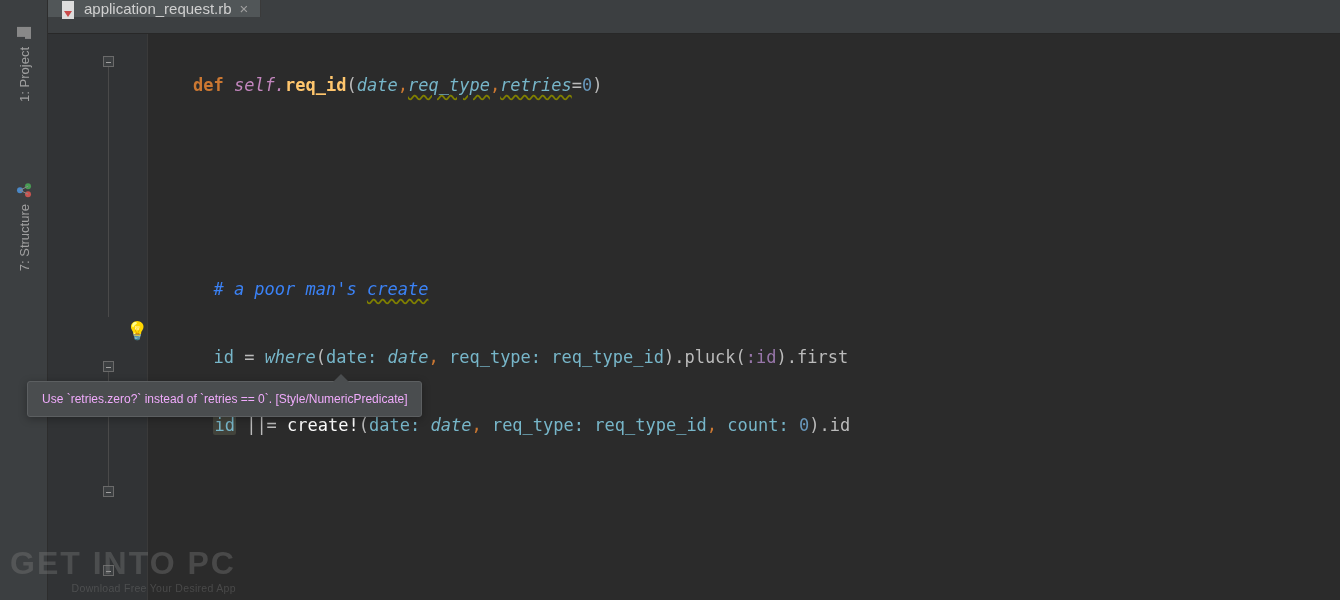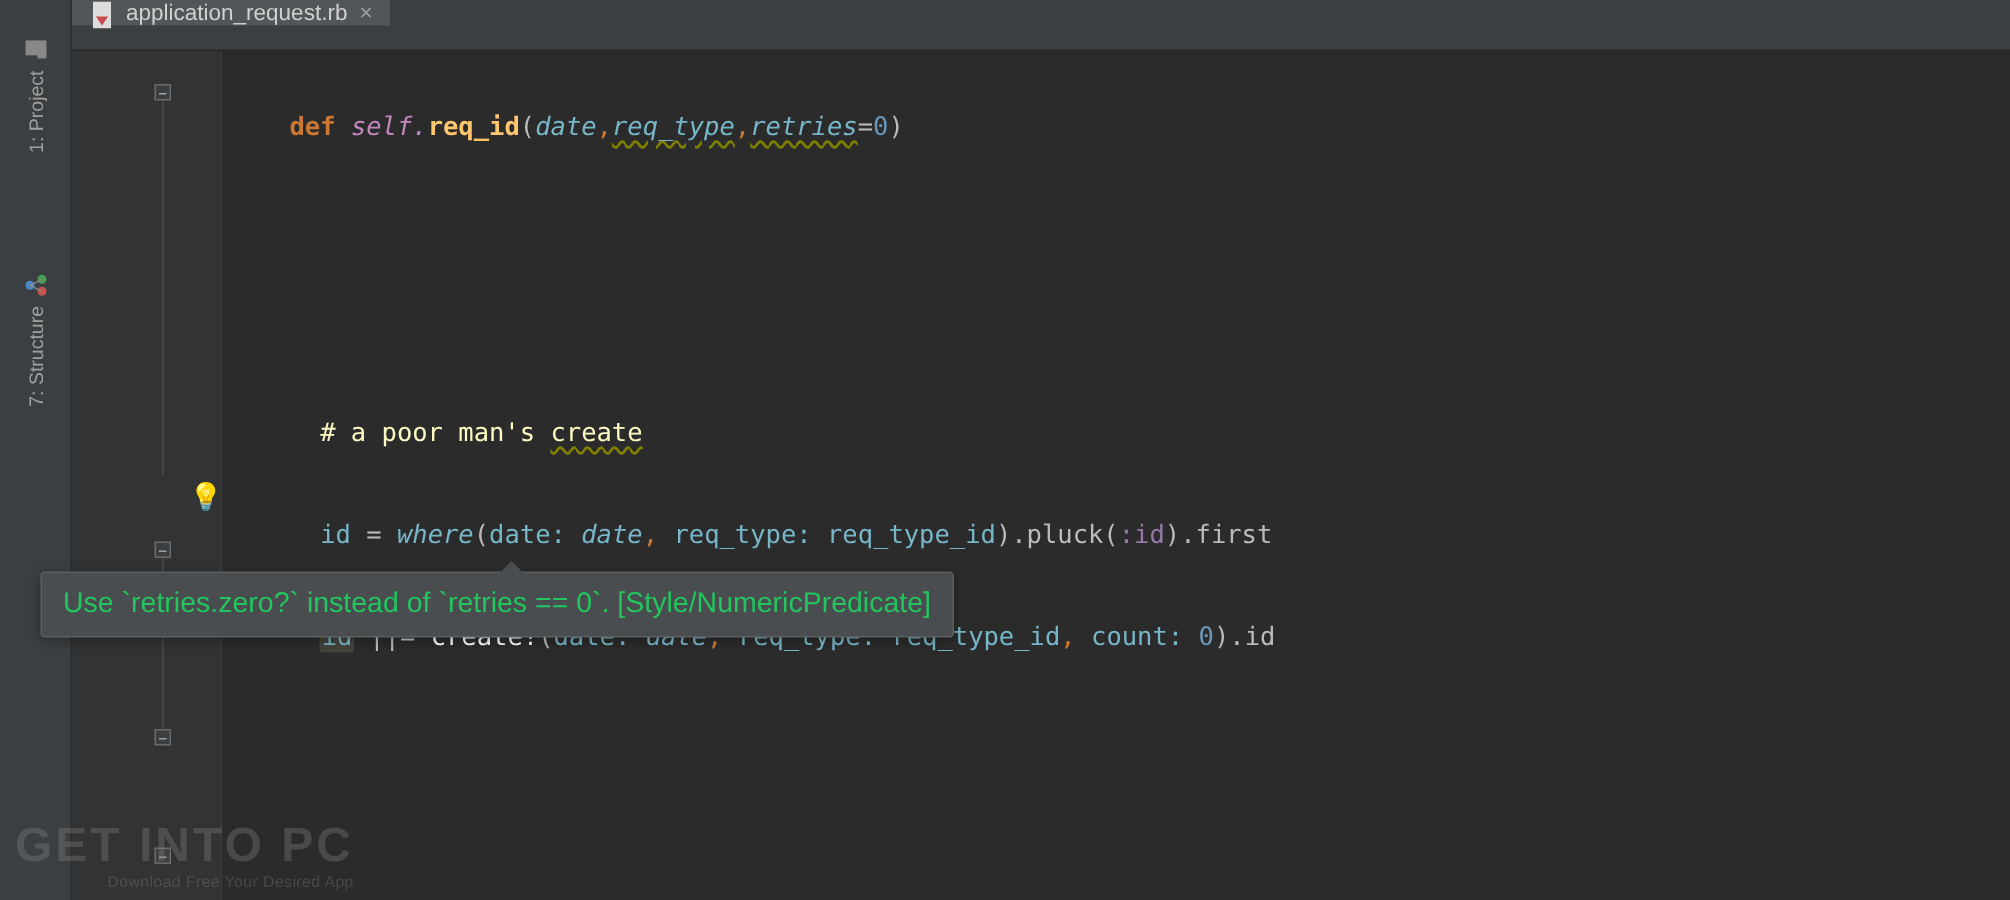--- a/index.html
+++ b/index.html
@@ -80,21 +80,21 @@
     white-space: pre;
   }
   .line { height:34px; padding-left:4px; }
   .kw-b { color:#cc7832; font-weight:bold; }
   .selfref { color:#c386be; font-style:italic; }
   .mname { color:#ffc66d; font-weight:bold; }
   .param { color:#77b6c9; font-style:italic; }
   .lvar { color:#77b6c9; }
   .num { color:#6897bb; }
   .sym { color:#9876aa; }
-  .comm { color:#fef9c3; }
+  .comm { color:#3b82f6; font-style:italic; }
   .punc { color:#cc7832; }
   .dot { color:#bbbbbb; }
   .txt { color:#bbbbbb; }
   .call { color:#ffffff; }
   .usquig { text-decoration: underline wavy #808000; text-underline-offset:3px; }
   .hlbox { background:#42433b; padding:0 1px; border-radius:2px; }
   .bulb {
     position:absolute;
     color:#f0a732;
     font-size:18px;
@@ -116,23 +116,23 @@
   .fold-line {
     position:absolute;
     left:60px;
     width:1px;
     background:#4a4a4a;
   }
   .tooltip {
     position:absolute;
     left:27px; top:381px;
     background:#4a4d4f;
-    color:#22c55e;
-    font-family: sans-serif;
-    font-size:19px;
+    color:#f0abfc;
+    font-family: sans-serif;
+    font-size:12px;
     padding:10px 14px;
     border:1px solid #5c5f61;
     border-radius:3px;
     box-shadow: 0 2px 8px rgba(0,0,0,.3);
     z-index:10;
   }
   .tooltip::before {
     content:'';
     position:absolute;
     top:-8px; left:305px;

